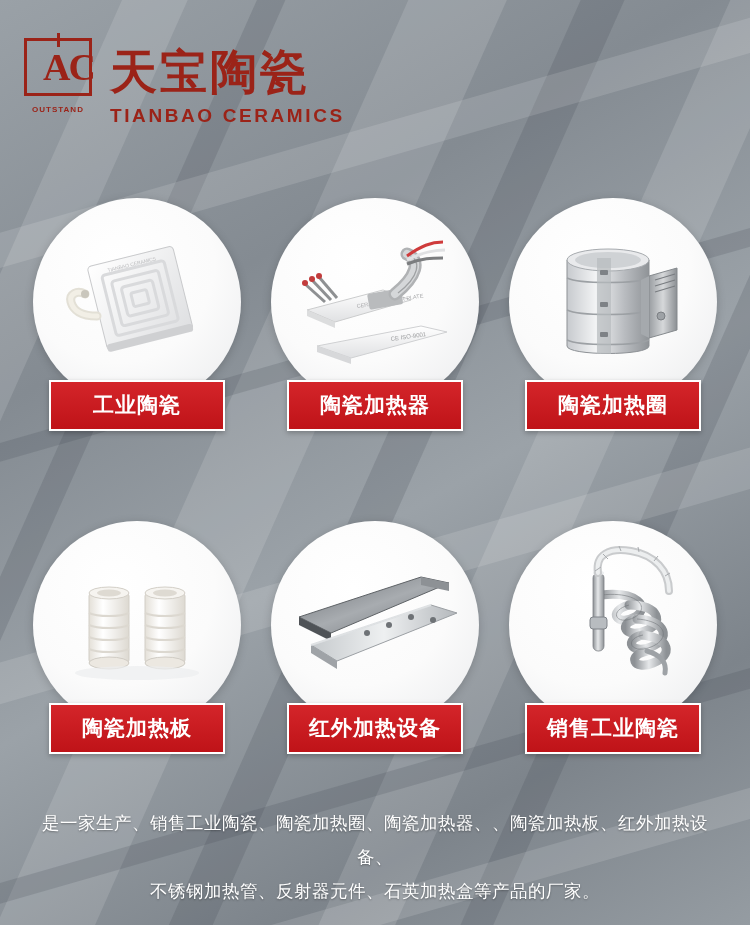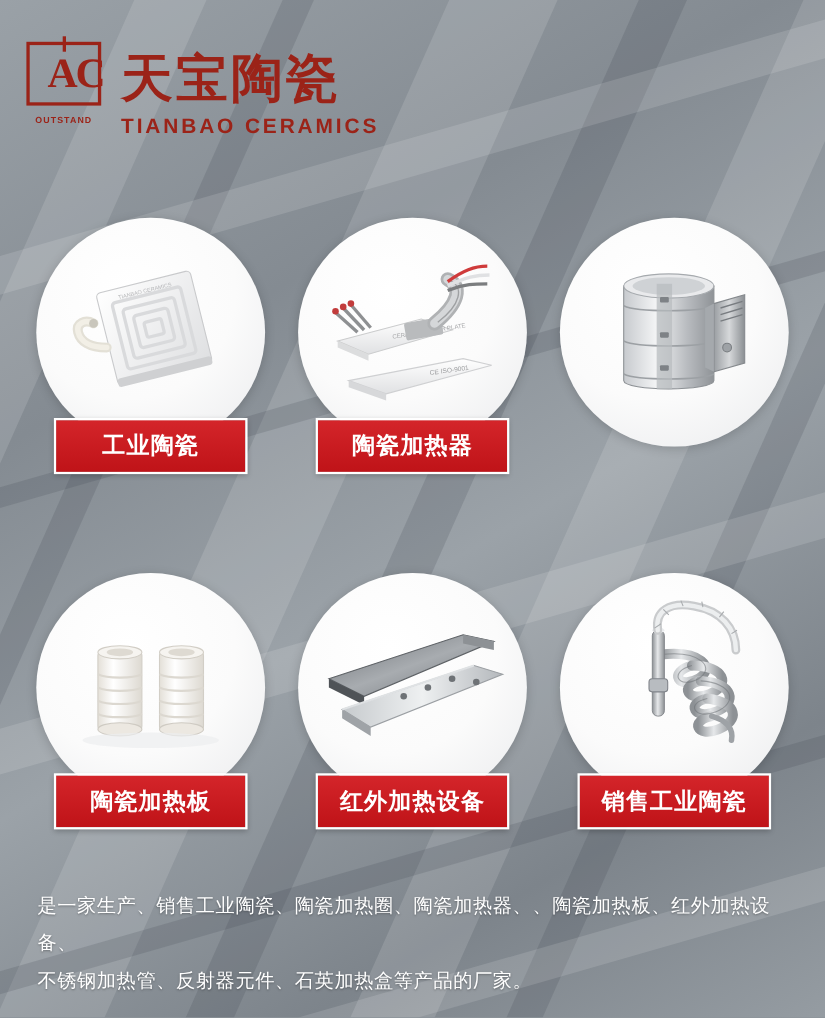--- a/index.html
+++ b/index.html
@@ -141,20 +141,21 @@
 
   
   .svgwrap { width: 100%; height: 100%; display: block; }
 
   
   .footer {
     position: relative;
     z-index: 4;
     margin-top: 52px;
     padding: 0 34px;
+    text-align: center;
     color: #ffffff;
     font-size: 17.5px;
     line-height: 34px;
     letter-spacing: 0.5px;
     text-shadow: 0 1px 2px rgba(0,0,0,0.35);
   }
 </style>
 </head>
 <body>
 
@@ -298,20 +299,21 @@
           <path d="M140 78 L168 70 L168 132 L140 140 Z" fill="url(#bd2)" stroke="#85898d"></path>
           <path d="M140 78 L140 140 L132 136 L132 82 Z" fill="#a5a9ad"></path>
           <g stroke="#787c80" stroke-width="1.2">
             <path d="M146 82 L166 76"></path>
               <path d="M146 88 L166 82"></path>
               <path d="M146 94 L166 88"></path>
           </g>
           <circle cx="152" cy="118" r="4" fill="#9ea2a6" stroke="#7b7f83"></circle>
         </svg>
       </div>
+      <div class="label">陶瓷加热圈</div>
     </div>
 
     <div class="cell">
       <div class="circle">
         <svg class="svgwrap" viewBox="0 0 208 208">
           <defs>
             <linearGradient id="cr1" x1="0" y1="0" x2="1" y2="0">
               <stop offset="0" stop-color="#e4e0d8"></stop>
                 <stop offset="0.35" stop-color="#ffffff"></stop>
               <stop offset="1" stop-color="#ddd9d1"></stop>

